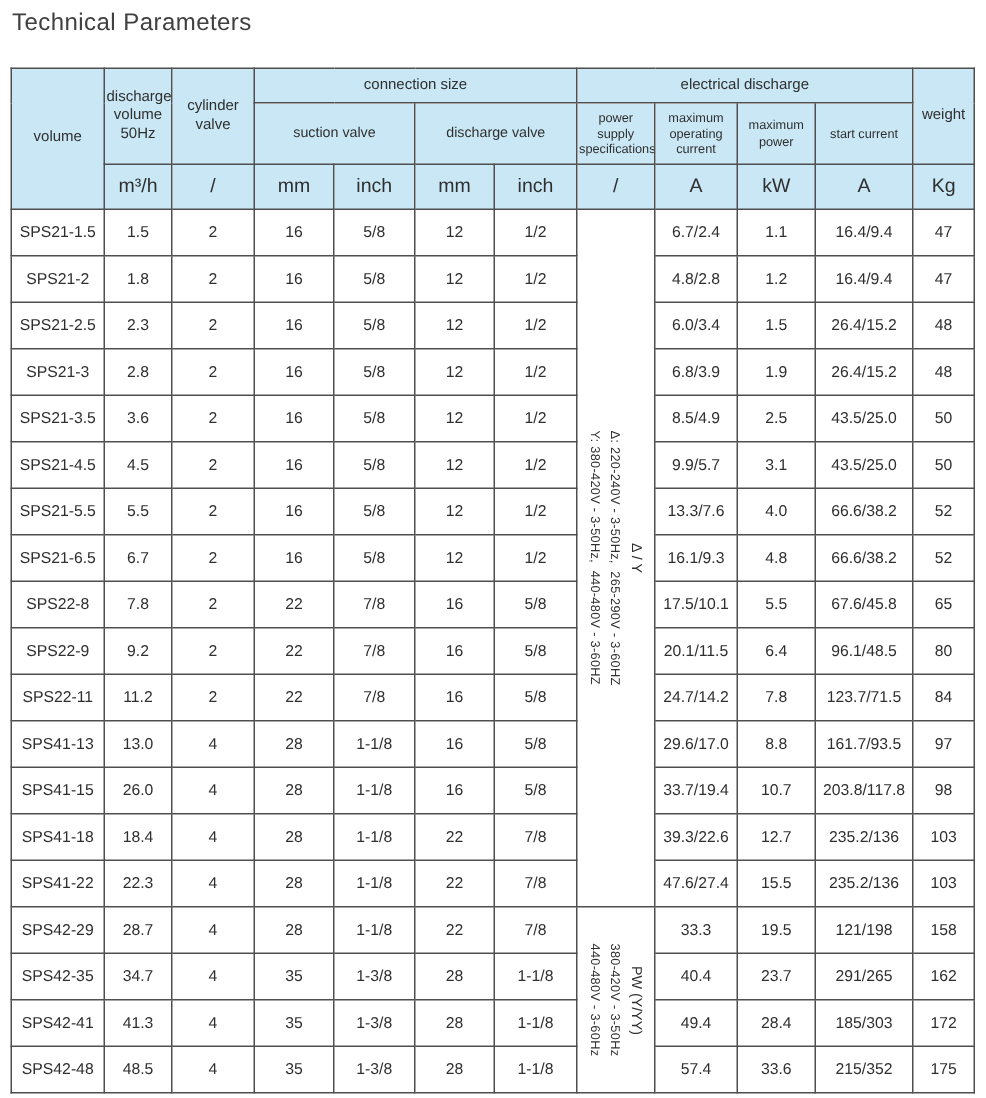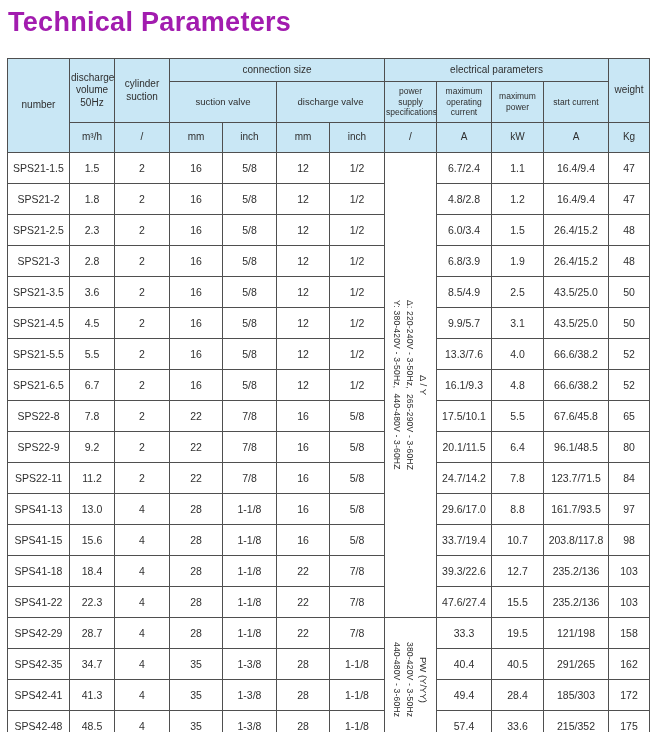--- a/index.html
+++ b/index.html
@@ -4,24 +4,24 @@
 <style>
   html, body {
     margin: 0; padding: 0;
     width: 657px; height: 732px;
     background: #ffffff;
     overflow: hidden;
     font-family: "Liberation Sans", sans-serif;
   }
   .page-title {
     margin: 7px 0 0 8px;
-    font-size: 27px;
-    font-weight: bold;
+    font-size: 16px;
+    font-weight: normal;
     letter-spacing: 0.3px;
-    color: #a21caf;
+    color: #404040;
   }
   table.params {
     border-collapse: collapse;
     table-layout: fixed;
     width: 642px;
     margin: 20px 0 0 7px;
   }
   table.params th, table.params td {
     border: 1px solid #4f4f4f;
     text-align: center;
@@ -31,21 +31,21 @@
     overflow: hidden;
   }
   thead th {
     background: #c9e7f5;
     font-weight: normal;
     line-height: 1.25;
   }
   tr.hrow1 th { height: 22px; font-size: 10px; }
   tr.hrow2 th { height: 40px; font-size: 9.5px; }
   tr.hrow2 th.th-sm { font-size: 8.5px; }
-  tr.hrow3 th { height: 29px; font-size: 10px; }
+  tr.hrow3 th { height: 29px; font-size: 13px; }
   tbody td {
     height: 30px;
     font-size: 10.5px;
     background: #ffffff;
   }
   td.ps-cell { padding: 0; }
   .vwrap {
     display: flex;
     flex-direction: row-reverse;
     align-items: center;
@@ -83,25 +83,25 @@
       <col style="width:53px">
       <col style="width:55px">
     <col style="width:52px">
       <col style="width:55px">
       <col style="width:52px">
       <col style="width:65px">
     <col style="width:41px">
   </colgroup>
   <thead>
     <tr class="hrow1">
-      <th rowspan="3">number</th>
+      <th rowspan="3">volume</th>
       <th rowspan="2">discharge volume 50Hz</th>
-      <th rowspan="2">cylinder suction</th>
+      <th rowspan="2">cylinder valve</th>
       <th colspan="4">connection size</th>
-      <th colspan="4">electrical parameters</th>
+      <th colspan="4">electrical discharge</th>
       <th rowspan="2">weight</th>
     </tr>
     <tr class="hrow2">
       <th colspan="2">suction valve</th>
       <th colspan="2">discharge valve</th>
       <th class="th-sm">power supply specifications</th>
       <th class="th-sm">maximum operating current</th>
       <th class="th-sm">maximum power</th>
       <th class="th-sm">start current</th>
     </tr>
@@ -278,21 +278,21 @@
         <td>1-1/8</td>
         <td>16</td>
         <td>5/8</td>
         <td>29.6/17.0</td>
         <td>8.8</td>
         <td>161.7/93.5</td>
         <td>97</td>
       </tr>
       <tr>
         <td>SPS41-15</td>
-        <td>15.6</td>
+        <td>26.0</td>
         <td>4</td>
         <td>28</td>
         <td>1-1/8</td>
         <td>16</td>
         <td>5/8</td>
         <td>33.7/19.4</td>
         <td>10.7</td>
         <td>203.8/117.8</td>
         <td>98</td>
       </tr>
@@ -344,21 +344,21 @@
       </tr>
       <tr>
         <td>SPS42-35</td>
         <td>34.7</td>
         <td>4</td>
         <td>35</td>
         <td>1-3/8</td>
         <td>28</td>
         <td>1-1/8</td>
         <td>40.4</td>
-        <td>40.5</td>
+        <td>23.7</td>
         <td>291/265</td>
         <td>162</td>
       </tr>
       <tr>
         <td>SPS42-41</td>
         <td>41.3</td>
         <td>4</td>
         <td>35</td>
         <td>1-3/8</td>
         <td>28</td>

